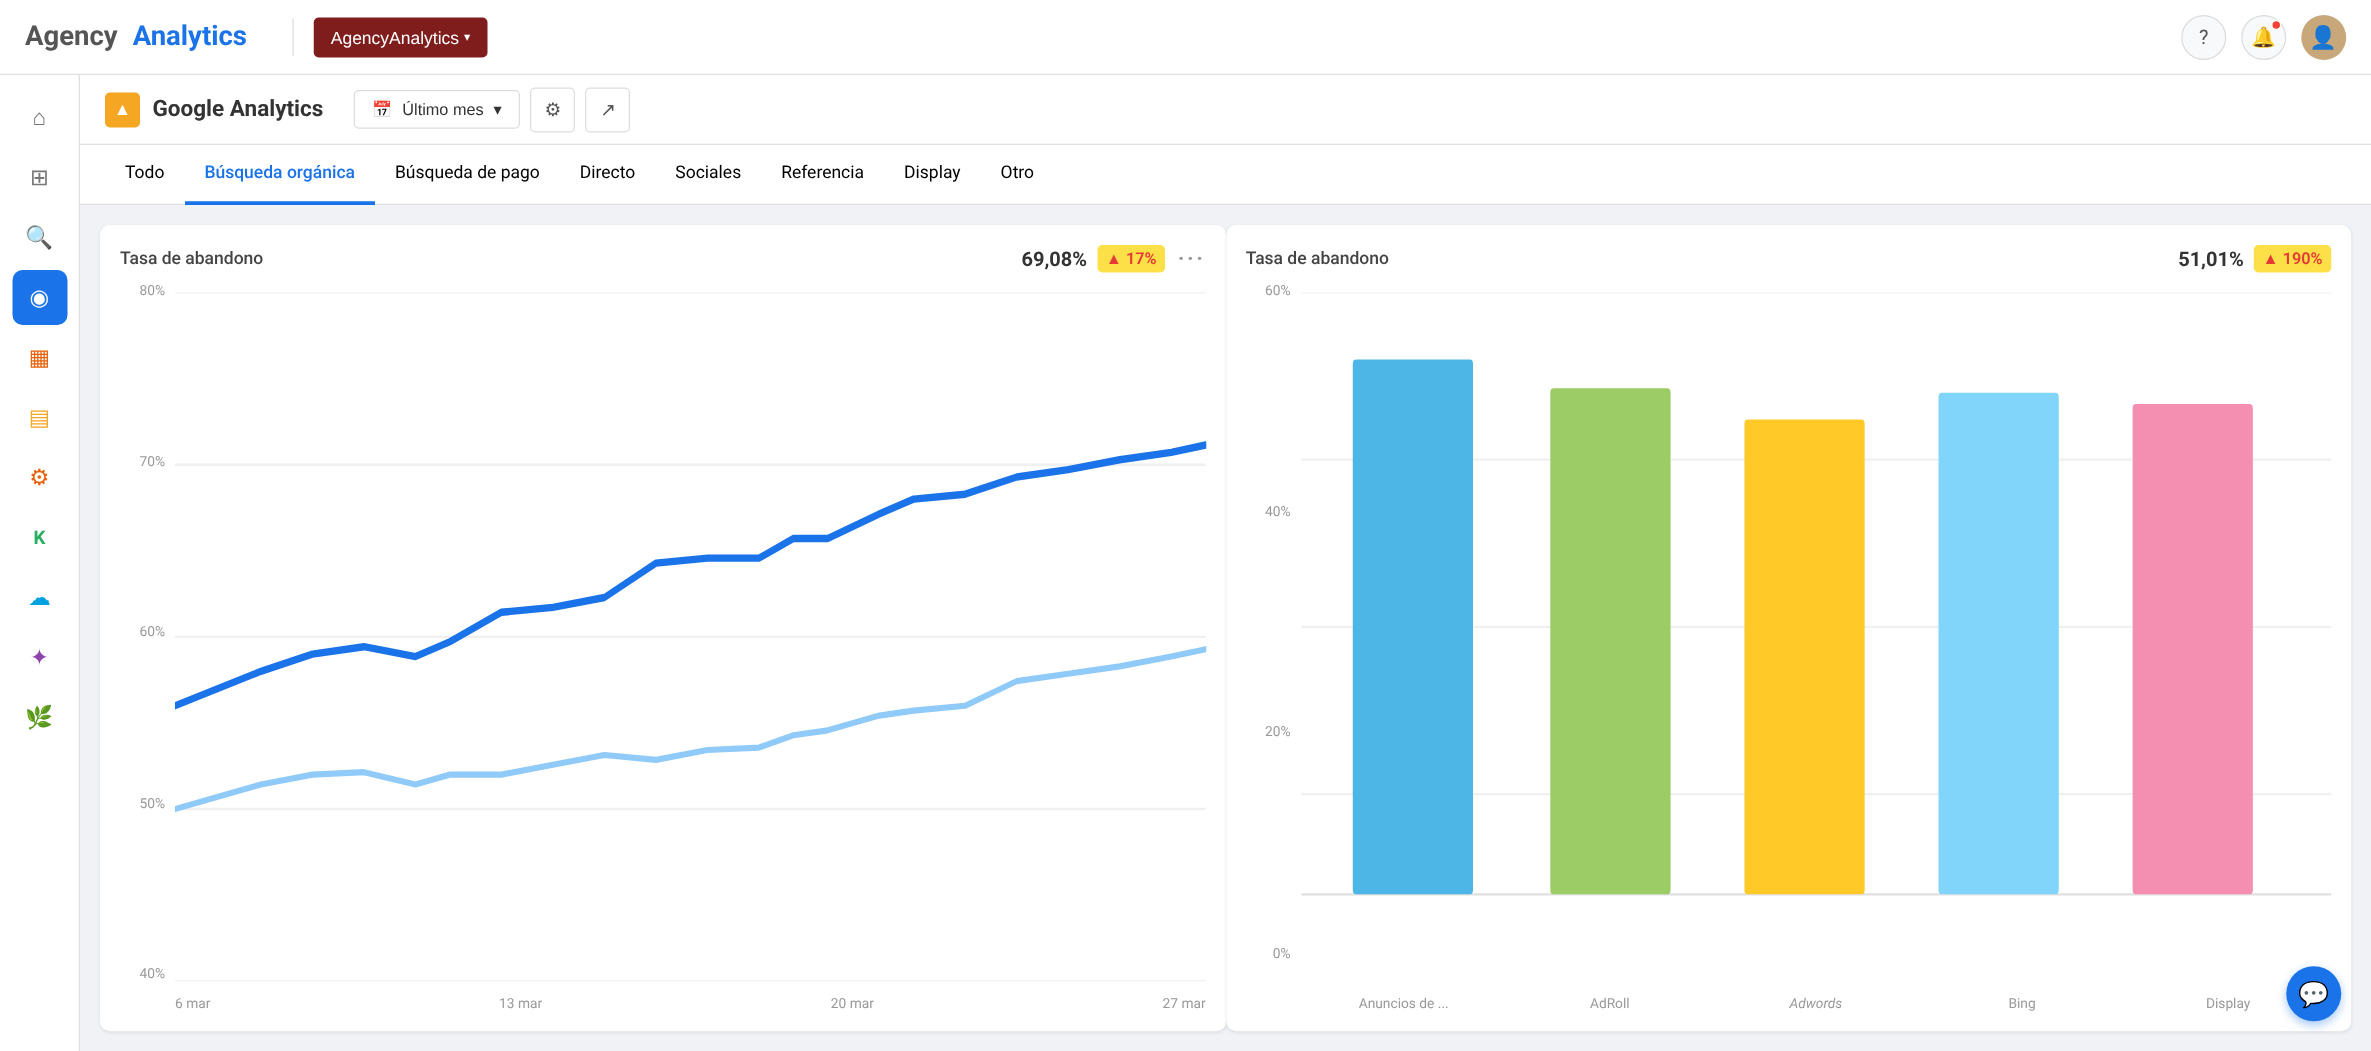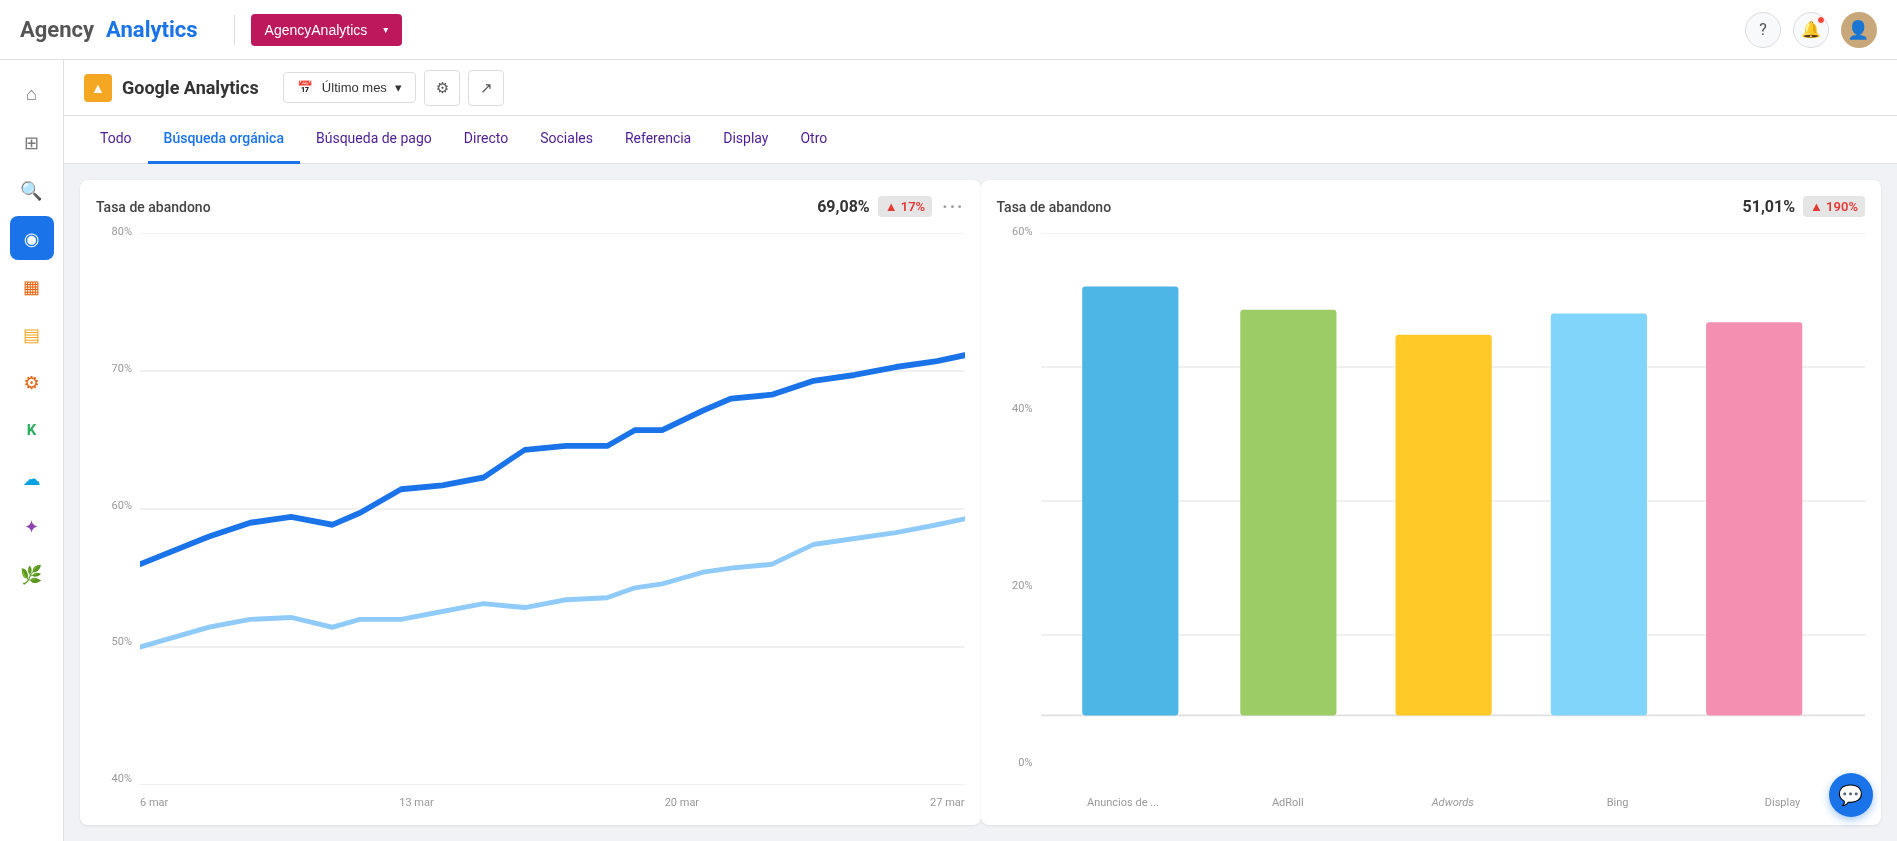--- a/index.html
+++ b/index.html
@@ -26,31 +26,31 @@
     }
     .logo-agency { color: #555; }
     .logo-analytics { color: #1a73e8; }
     .top-bar-divider {
       width: 1px;
       height: 30px;
       background: #ddd;
       margin: 0 16px;
     }
     .dropdown-btn {
-      background: #be185d;
+      background: #7f1d1d;
       color: #fff;
       border: none;
       border-radius: 4px;
       padding: 8px 14px;
       font-size: 14px;
       font-weight: 500;
       cursor: pointer;
       display: flex;
       align-items: center;
-      gap: 16px;
+      gap: 4px;
     }
     .dropdown-btn .chevron { font-size: 10px; }
     .top-bar-right {
       margin-left: auto;
       display: flex;
       align-items: center;
       gap: 12px;
     }
     .icon-circle {
       width: 36px;
@@ -226,21 +226,21 @@
       align-items: center;
       height: 48px;
       flex-shrink: 0;
     }
     .sub-tab {
       padding: 0 16px;
       height: 48px;
       display: flex;
       align-items: center;
       font-size: 14px;
-      color: #4c1d95;
+      color: #000000;
       cursor: pointer;
       border-bottom: 3px solid transparent;
       white-space: nowrap;
     }
     .sub-tab.active {
       color: #1a73e8;
       border-bottom-color: #1a73e8;
       font-weight: 500;
     }
 
@@ -282,21 +282,21 @@
     }
     .trend-badge {
       display: flex;
       align-items: center;
       gap: 3px;
       padding: 3px 7px;
       border-radius: 4px;
       font-size: 13px;
       font-weight: 600;
     }
-    .trend-badge.up { background: #e5e5e5; color: #e53935; text-align: center; }
+    .trend-badge.up { background: #fde047; color: #e53935; text-align: center; }
     .three-dots {
       margin-left: 10px;
       color: #999;
       cursor: pointer;
       font-size: 18px;
       font-weight: 700;
       letter-spacing: 2px;
     }
 
     

